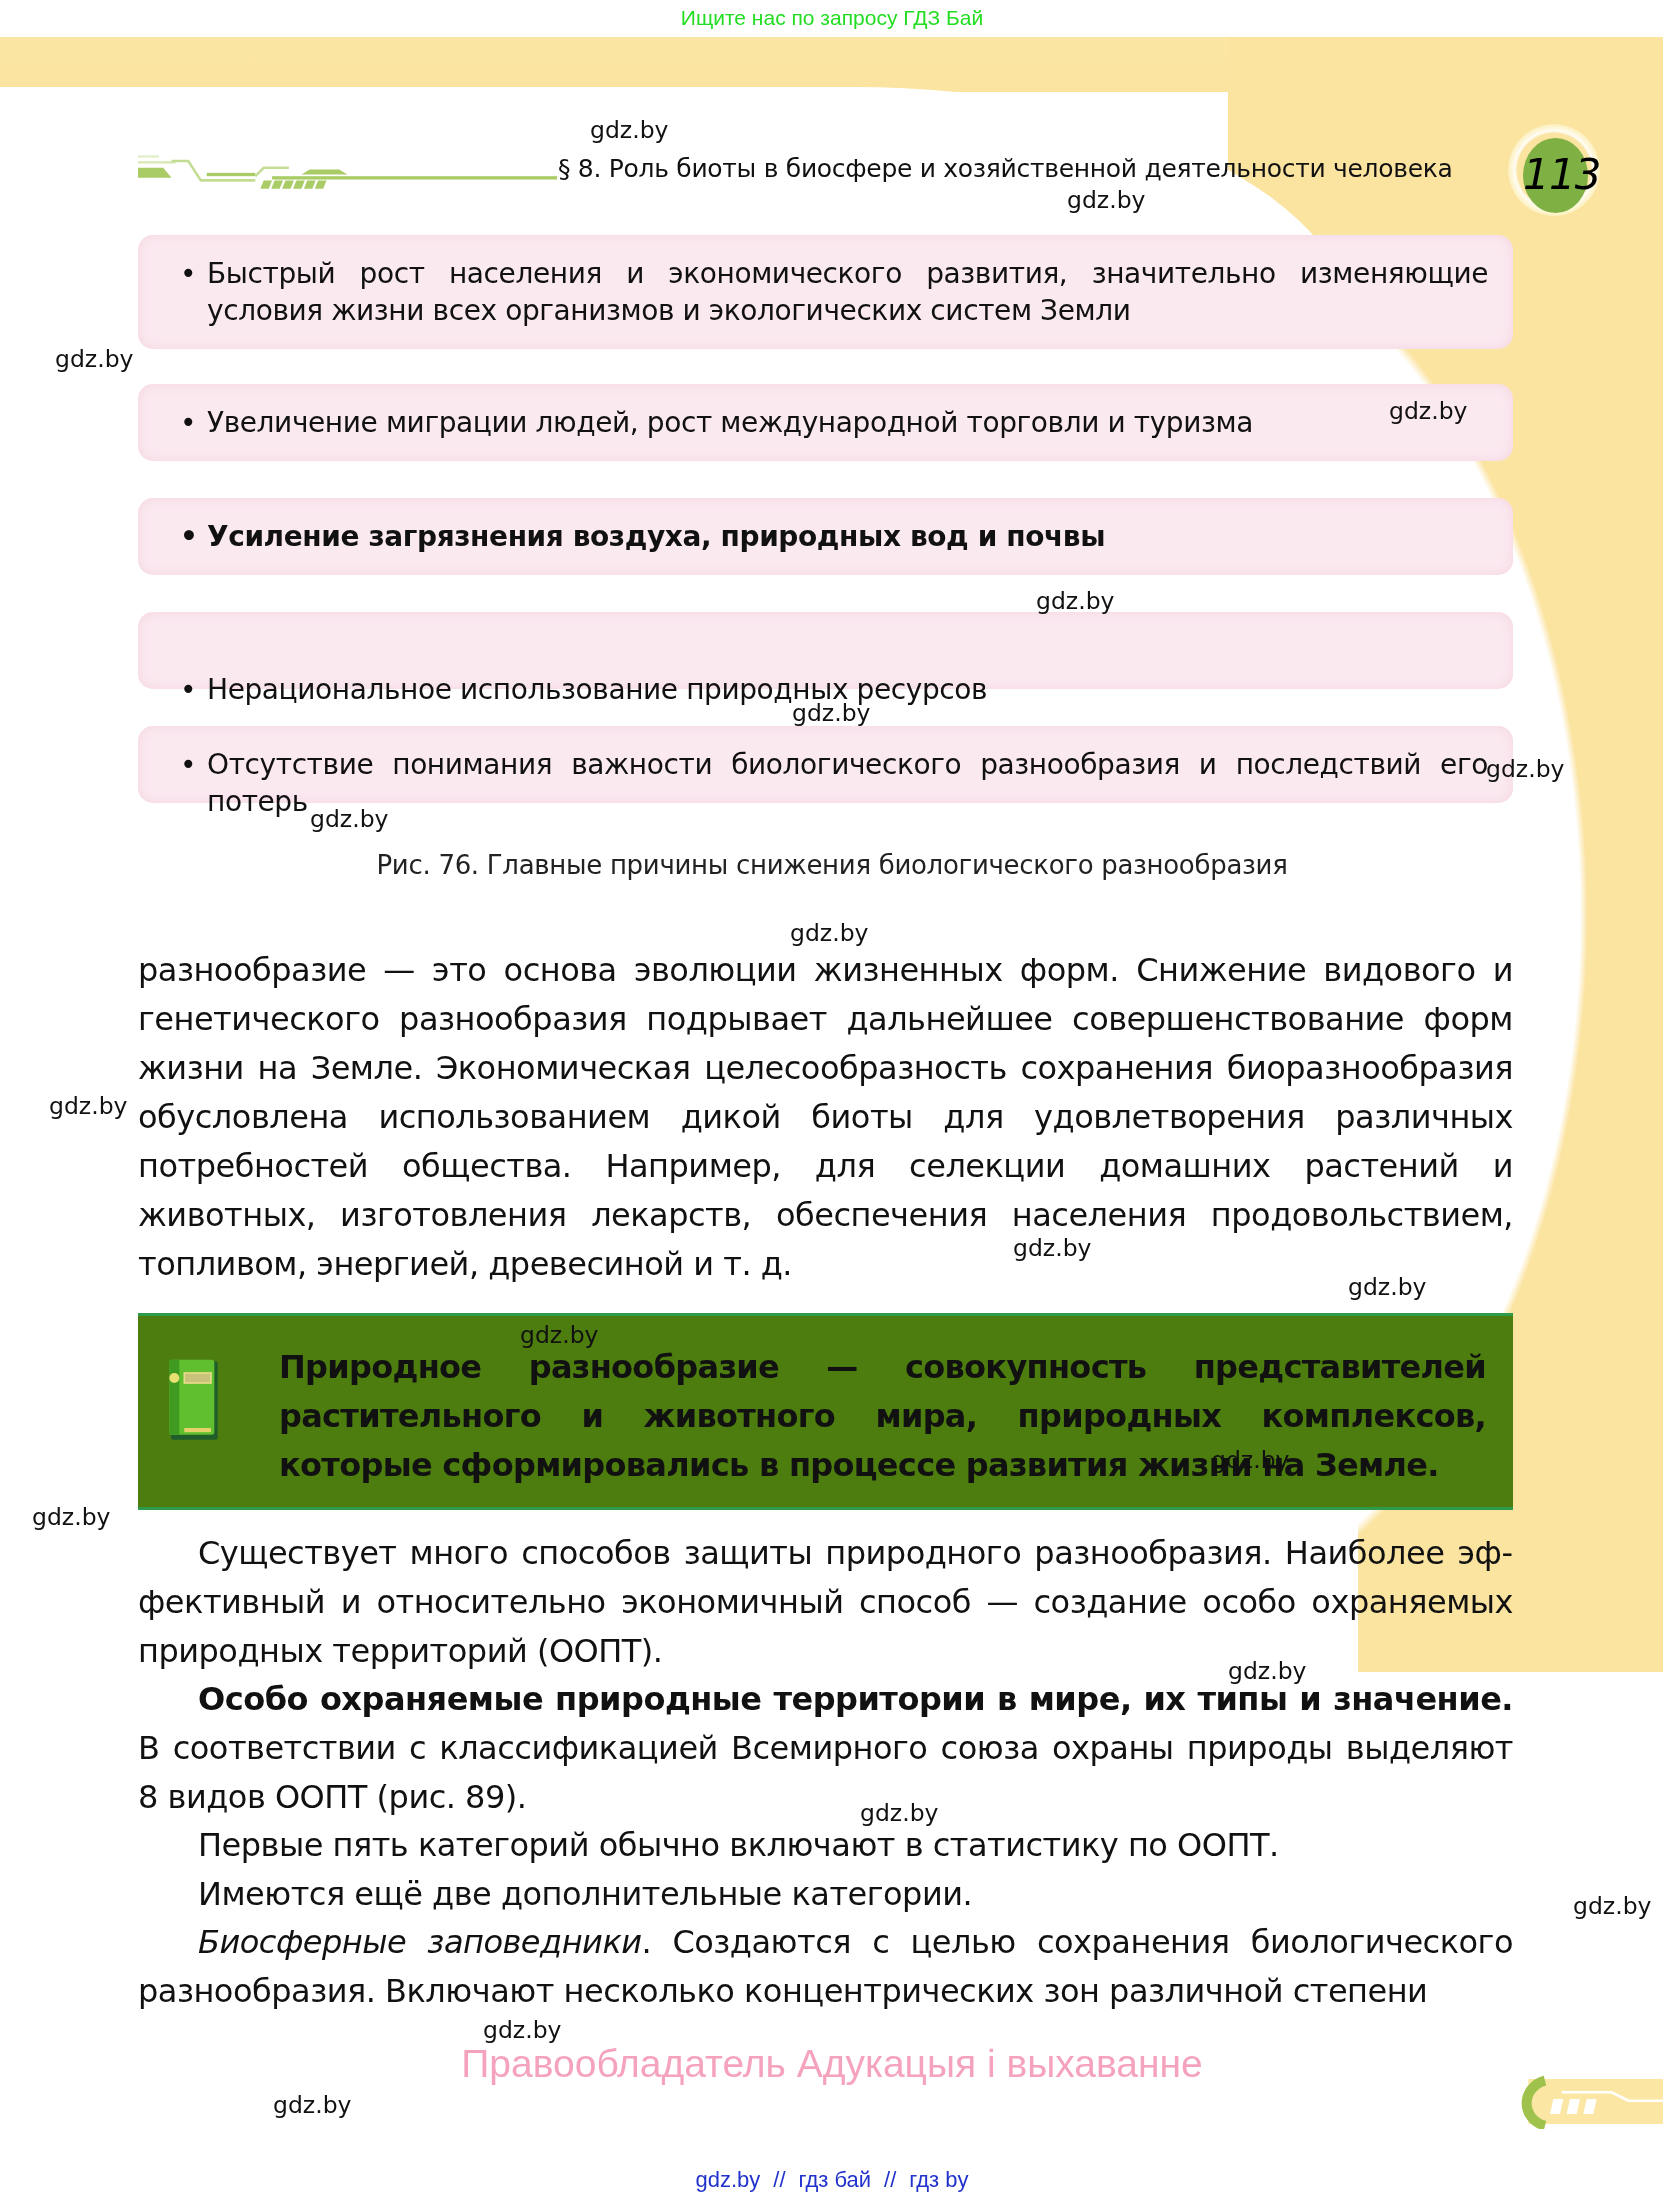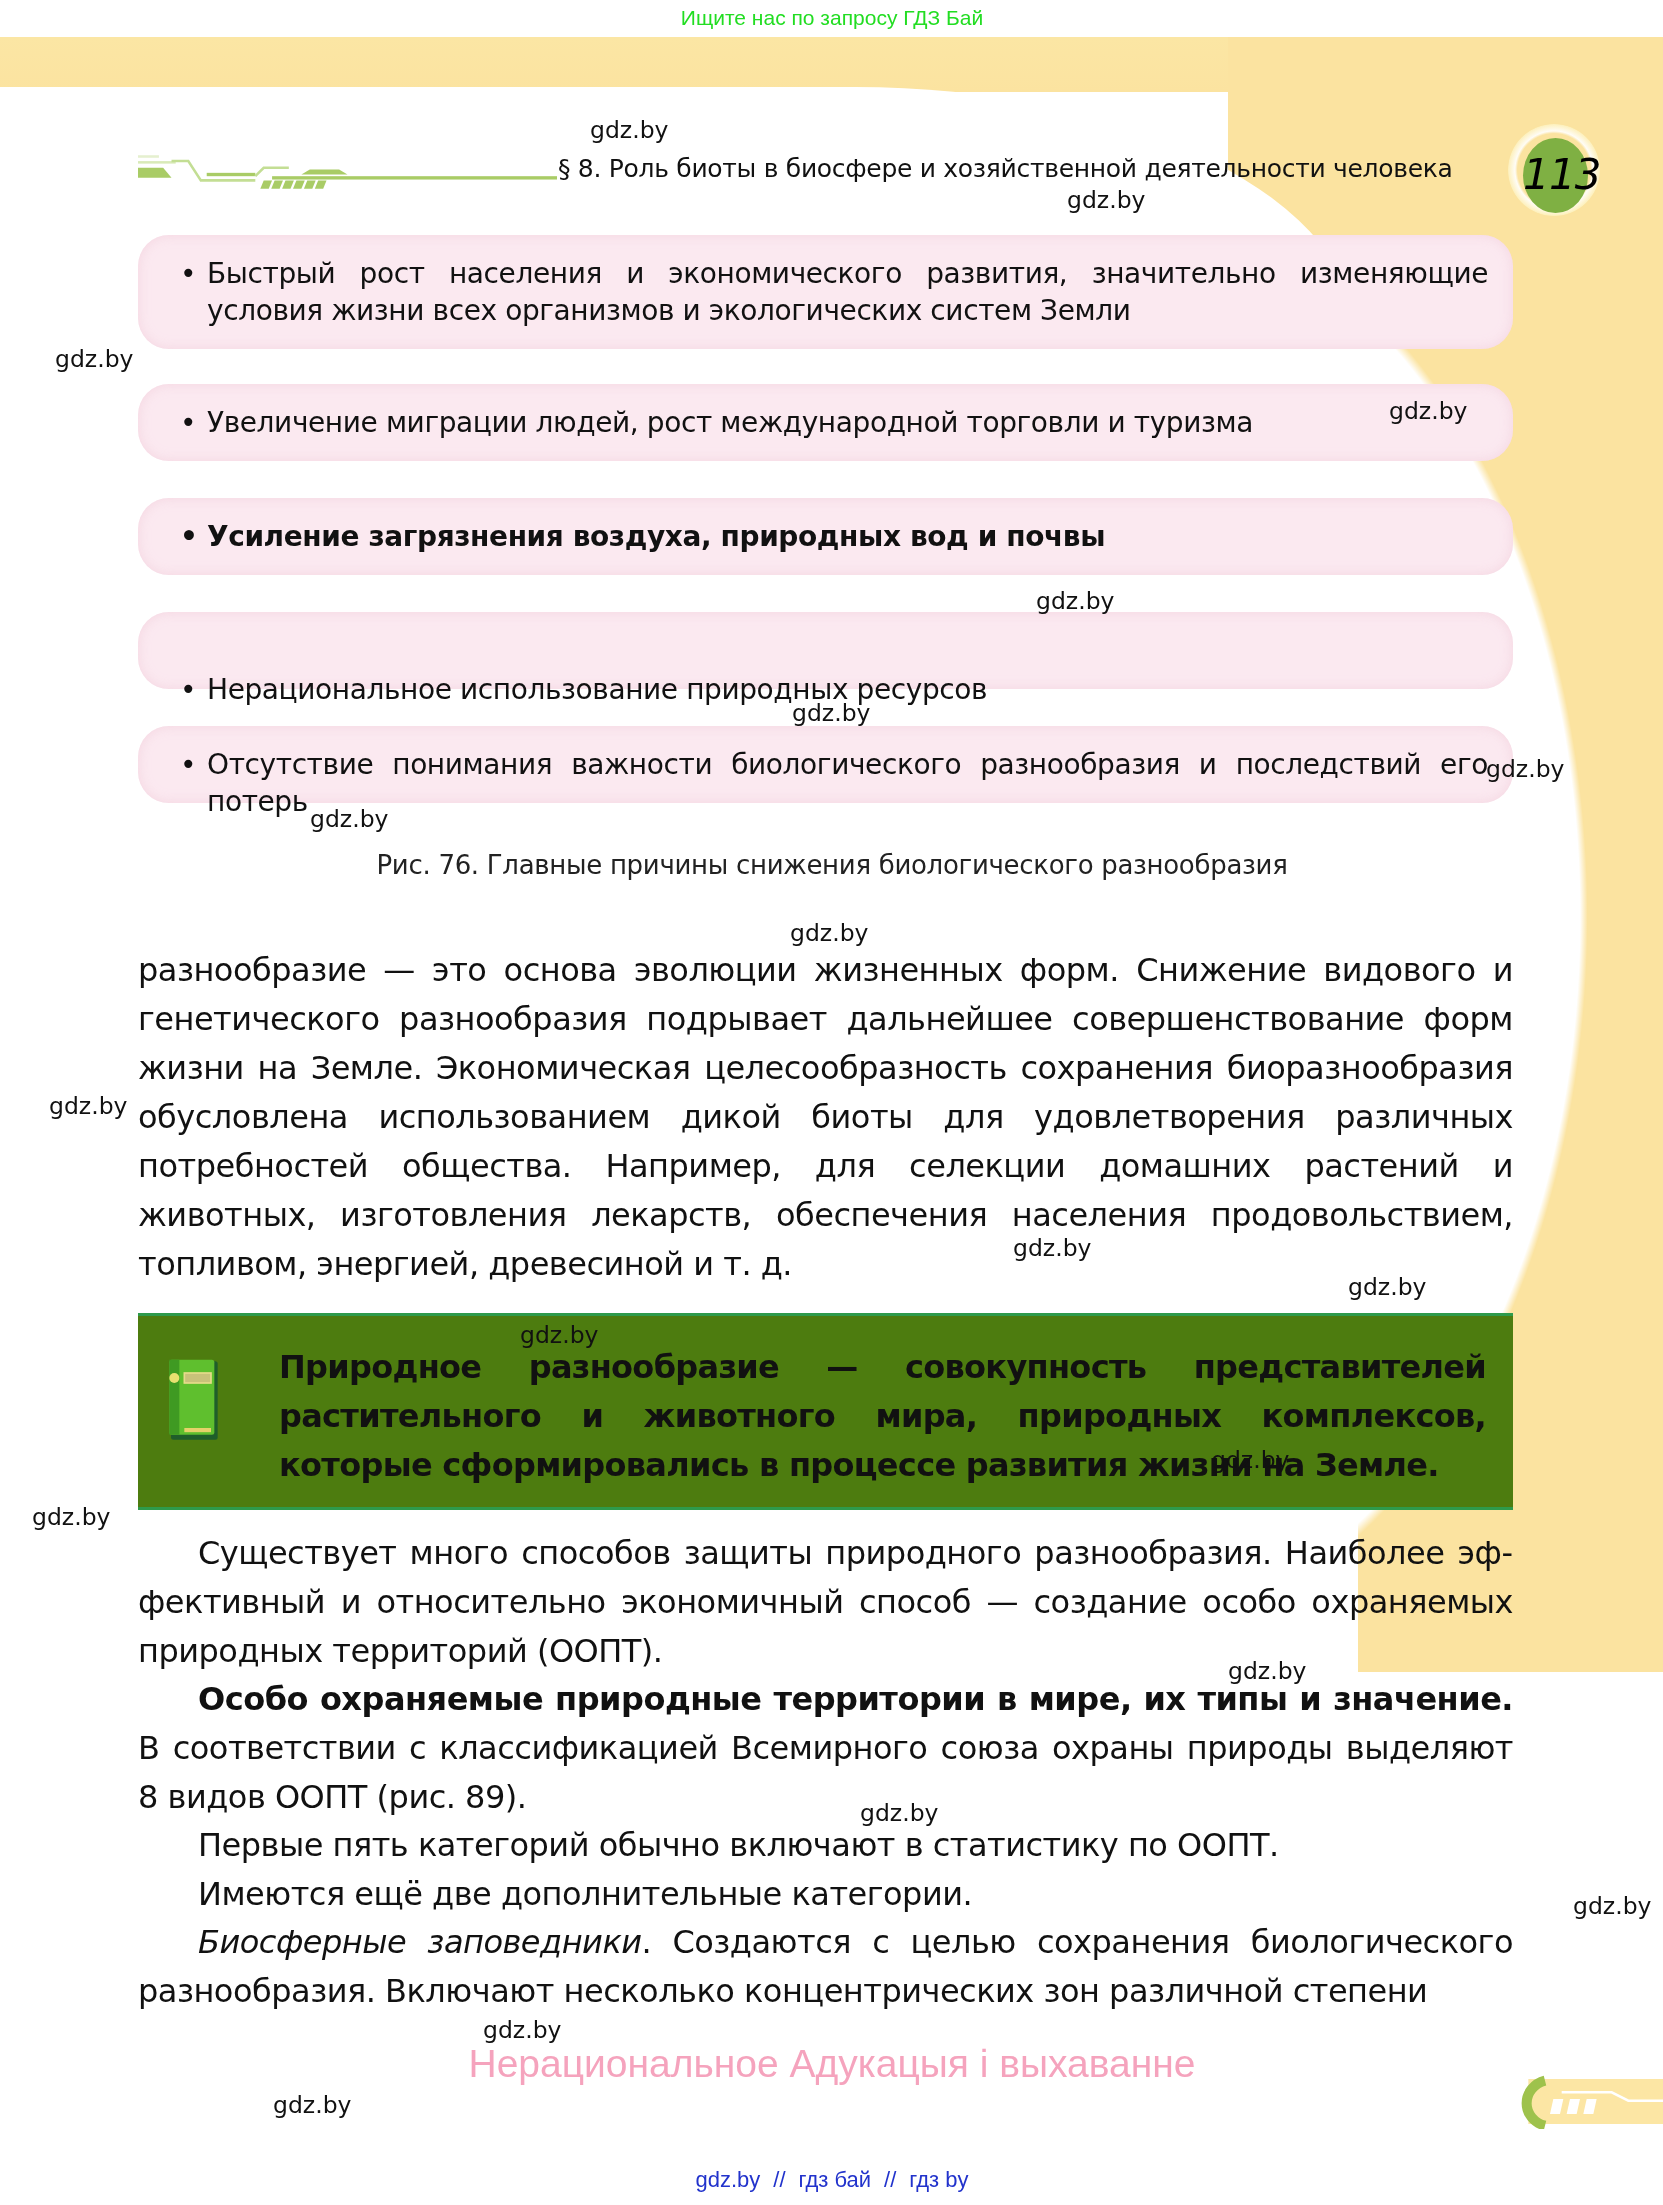--- a/index.html
+++ b/index.html
@@ -35,21 +35,21 @@
     left:1523px; top:138px; width:65px; height:75px; border-radius:50%;
     background:#7fb043; color:#000000; font-size:42px; text-align:center; line-height:74px;
     font-family:"DejaVu Sans", sans-serif; font-weight:normal; letter-spacing:-0.8px;font-style:italic;
   }
   .header-title {
     left:558px; top:154px; font-size:25px; color:#111; white-space:nowrap;
     font-family:"DejaVu Sans", sans-serif; letter-spacing:-0.3px;
   }
   .wm { font-size:23.5px; color:#111; white-space:nowrap; font-family:"DejaVu Sans", sans-serif; }
   .cause-box {
-    left:138px; width:1375px; background:#fbe9f0; border-radius:31px;
+    left:138px; width:1375px; background:#fbe9f0; border-radius:15px;
     box-shadow: inset 0 0 11.7px rgba(240,200,215,0.6);
   }
   .cause-text {
     position:absolute; left:40px; right:25px; font-size:28px; line-height:37px;
     font-family:"DejaVu Sans", sans-serif; letter-spacing:-0.4px; text-align:justify;
   }
   .cause-text::before { content:"•"; position:absolute; left:-27px; }
   .caption {
     left:0; width:1664px; top:850px; text-align:center; font-size:26px; color:#222;
     font-family:"DejaVu Sans", sans-serif; letter-spacing:-0.3px;
@@ -177,21 +177,21 @@
 <div class="abs wm" style="left:1348px;top:1273px;">gdz.by</div>
 <div class="abs wm" style="left:520px;top:1321px;">gdz.by</div>
 <div class="abs wm" style="left:1211px;top:1446px;">gdz.by</div>
 <div class="abs wm" style="left:32px;top:1503px;">gdz.by</div>
 <div class="abs wm" style="left:1228px;top:1657px;">gdz.by</div>
 <div class="abs wm" style="left:860px;top:1799px;">gdz.by</div>
 <div class="abs wm" style="left:1573px;top:1892px;">gdz.by</div>
 <div class="abs wm" style="left:483px;top:2016px;">gdz.by</div>
 <div class="abs wm" style="left:273px;top:2091px;">gdz.by</div>
 
-<div class="abs rights">Нерациональное Адукацыя і выхаванне</div>
+<div class="abs rights">Правообладатель Адукацыя і выхаванне</div>
 
 <div class="abs footer-links">
   <span>gdz.by</span>
   <span>//</span>
   <span>гдз бай</span>
   <span>//</span>
   <span>гдз by</span>
 </div>
 
 

